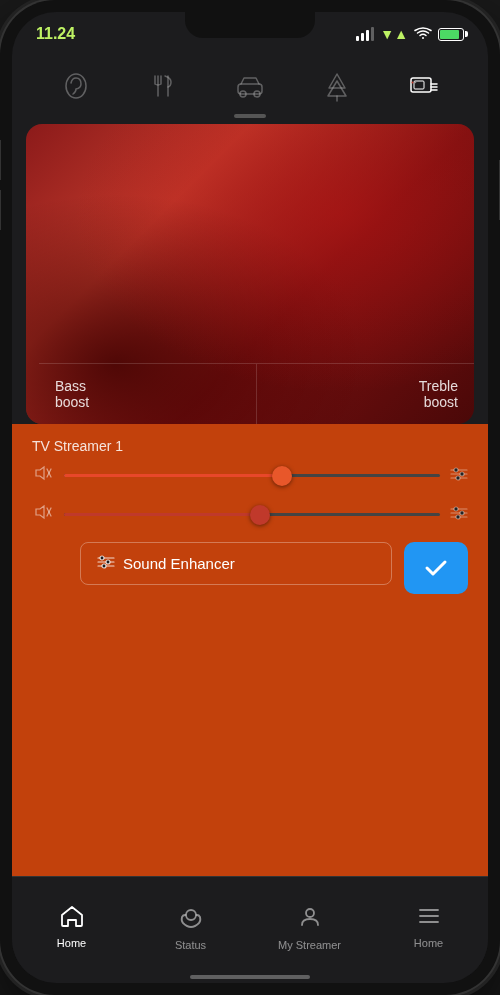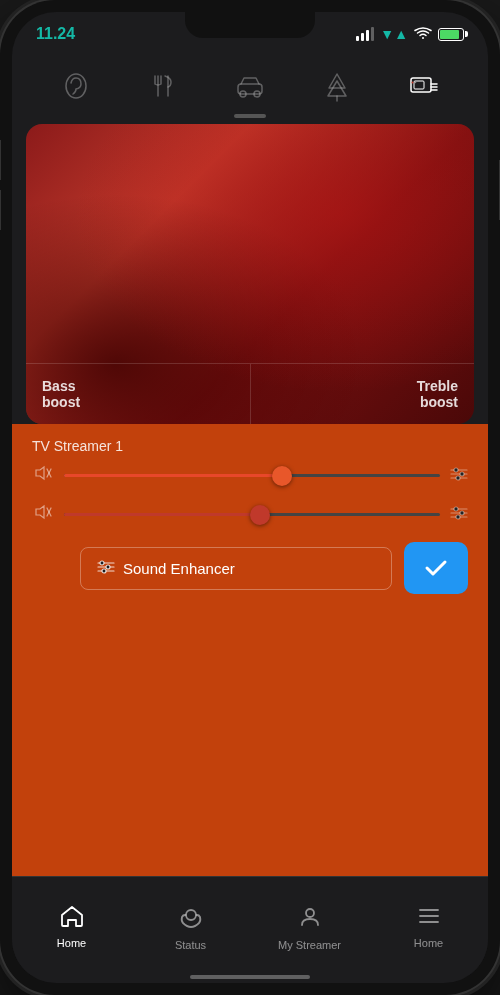--- a/index.html
+++ b/index.html
@@ -44,21 +44,21 @@
       border-radius: 0 0 18px 18px;
       z-index: 100;
     }
     
     .status-bar {
       height: 44px;
       display: flex;
       align-items: center;
       justify-content: space-between;
       padding: 0 24px;
-      color: #14b8a6;
+      color: #bef264;
       font-size: 15px;
       font-weight: 600;
       flex-shrink: 0;
       position: relative;
     }
     .status-time {
       font-size: 16px;
       font-weight: 700;
     }
     .status-icons {
@@ -166,25 +166,24 @@
       color: white;
       font-size: 28px;
       font-weight: 300;
       margin-top: 10px;
       letter-spacing: 1px;
     }
     
     .boost-overlay {
       position: absolute;
       bottom: 0;
-      left: 0;
+      left: 13px;
       right: 0;
       display: flex;
       border-top: 1px solid rgba(255,255,255,0.15);
-      font-weight: bold;
     }
     .boost-item {
       flex: 1;
       padding: 14px 16px;
       color: rgba(255,255,255,0.85);
       font-size: 14px;
       cursor: pointer;
     }
     .boost-item:first-child {
       border-right: 1px solid rgba(255,255,255,0.15);
@@ -262,21 +261,21 @@
       border-radius: 50%;
       box-shadow: 0 1px 4px rgba(0,0,0,0.5);
     }
     .slider-adjust-icon {
       color: rgba(255,255,255,0.4);
       font-size: 14px;
     }
     
     .action-row {
       display: flex;
-      align-items: center;
+      align-items: flex-start;
       gap: 12px;
       margin-top: 10px;
       padding-left: 48px;
     }
     .sound-enhancer-btn {
       flex: 1;
       border: 1px solid rgba(255,255,255,0.3);
       background: transparent;
       border-radius: 8px;
       padding: 12px 16px;

